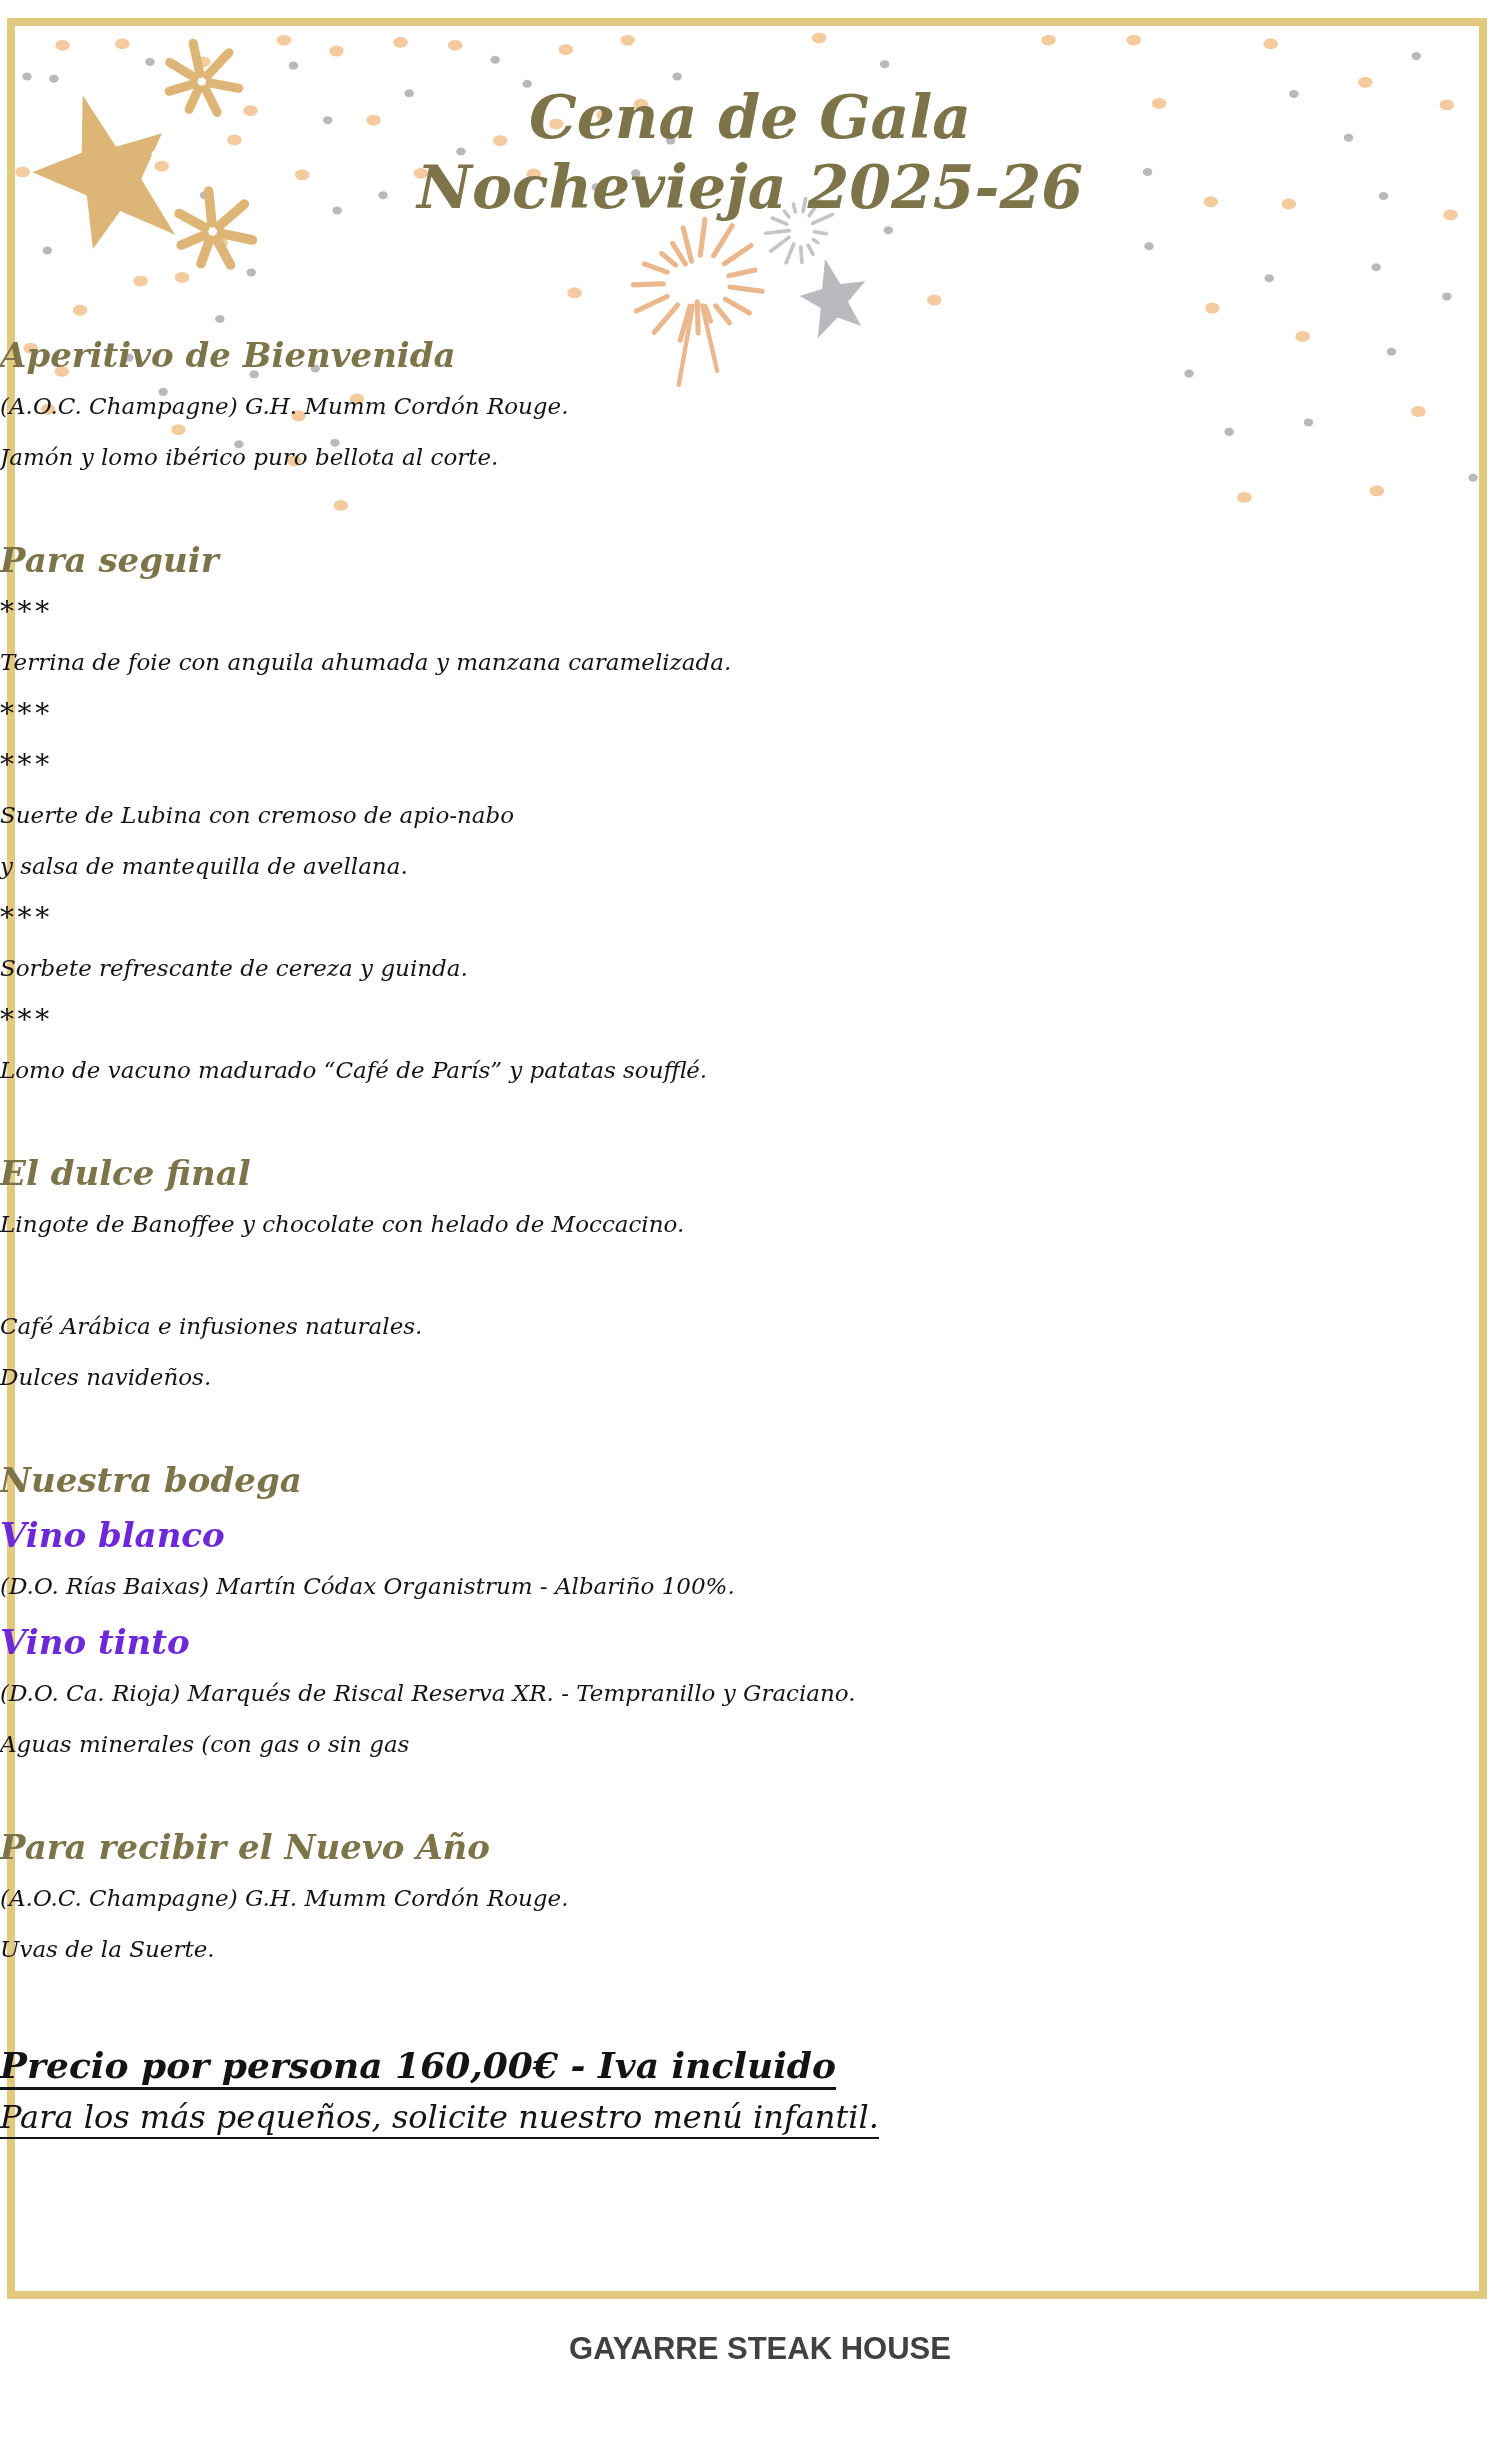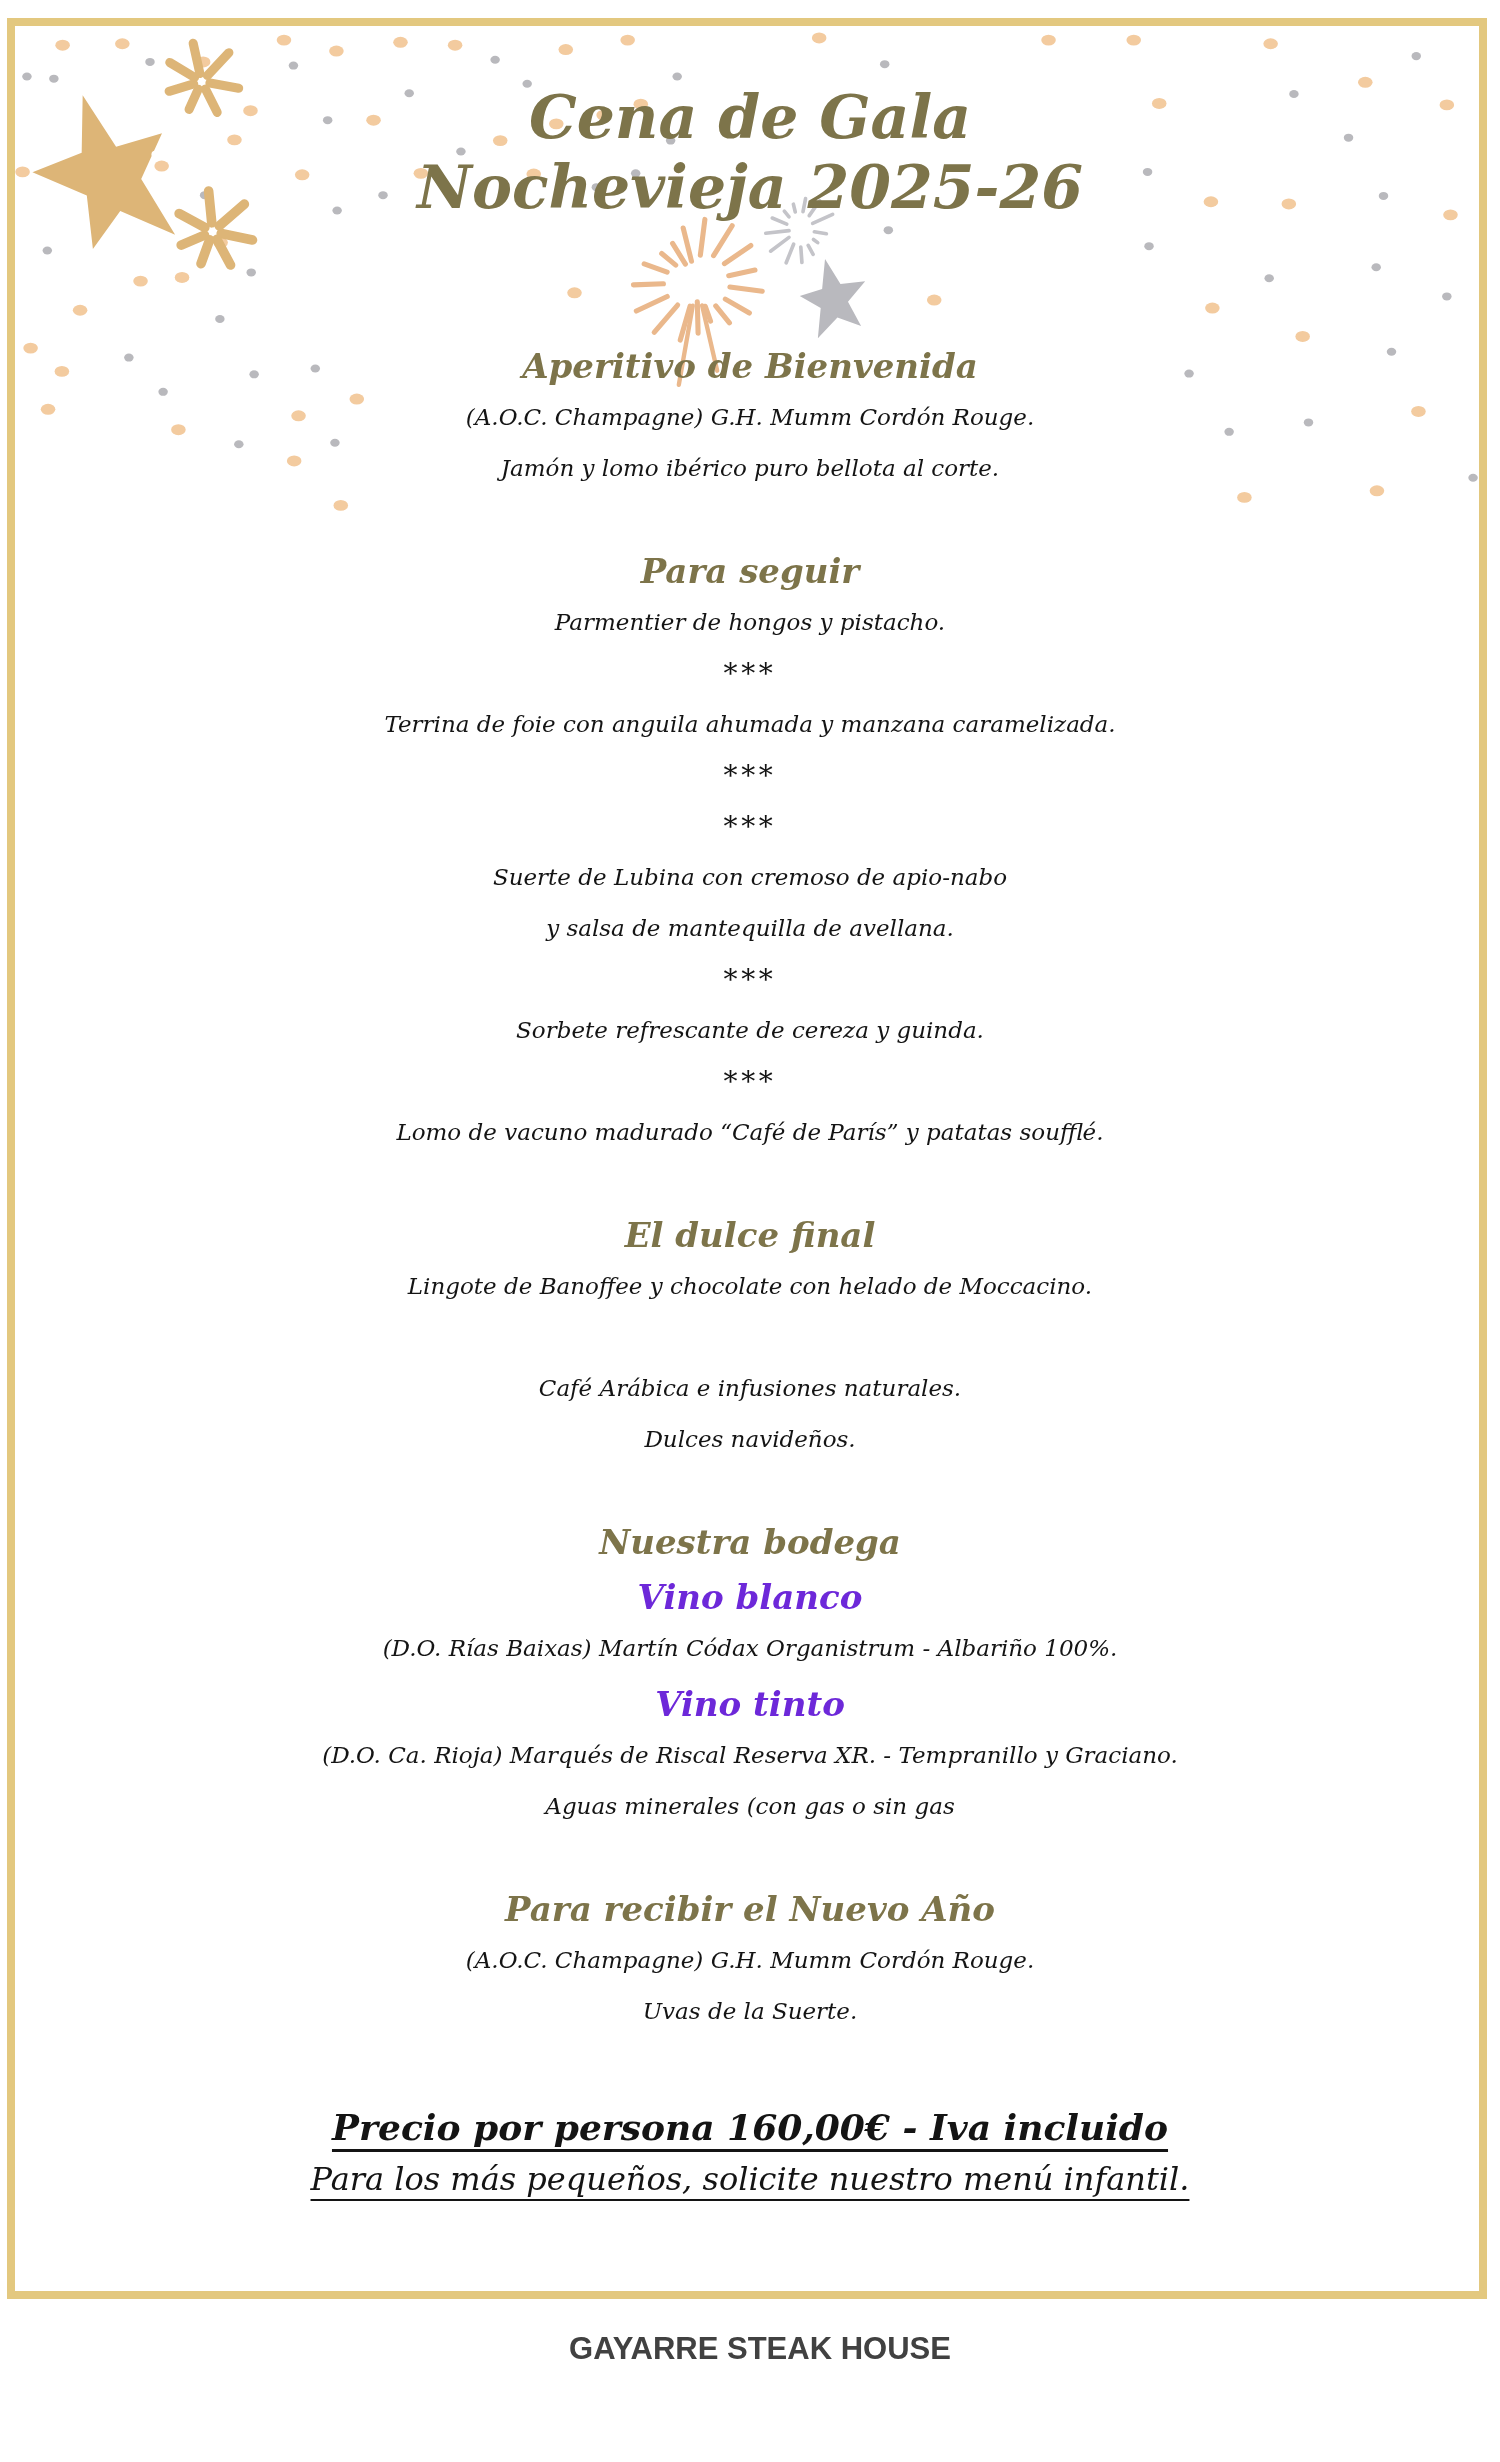--- a/index.html
+++ b/index.html
@@ -34,22 +34,22 @@
   }
   .title-line {
     font-size: 60px;
     line-height: 70px;
     font-weight: bold;
     font-style: italic;
     color: #7d744a;
   }
   .menu-body {
     position: absolute;
-    top: 340px; left: 0; right: 0;
-    text-align: center;
+    top: 329px; left: 0; right: 0;
+    text-align: left;
     z-index: 2;
   }
   .menu-section { margin-top: 51px; }
   .menu-section:first-child { margin-top: 0; }
   .menu-heading {
     font-size: 34px;
     line-height: 52px;
     font-weight: bold;
     font-style: italic;
     color: #7d744a;
@@ -272,21 +272,20 @@
   </div>
 
   <div class="menu-body" id="menu-body">
       <div class="menu-section">
         <div class="menu-heading">Aperitivo de Bienvenida</div>
         <div class="menu-item">(A.O.C. Champagne) G.H. Mumm Cordón Rouge.</div>
         <div class="menu-item">Jamón y lomo ibérico puro bellota al corte.</div>
       </div>
       <div class="menu-section">
         <div class="menu-heading">Para seguir</div>
-        <div class="menu-item">Parmentier de hongos y pistacho.</div>
         <div class="menu-separator">***</div>
         <div class="menu-item">Terrina de foie con anguila ahumada y manzana caramelizada.</div>
         <div class="menu-separator">***</div>
         <div class="menu-separator">***</div>
         <div class="menu-item">Suerte de Lubina con cremoso de apio-nabo</div>
         <div class="menu-item">y salsa de mantequilla de avellana.</div>
         <div class="menu-separator">***</div>
         <div class="menu-item">Sorbete refrescante de cereza y guinda.</div>
         <div class="menu-separator">***</div>
         <div class="menu-item">Lomo de vacuno madurado “Café de París” y patatas soufflé.</div>

